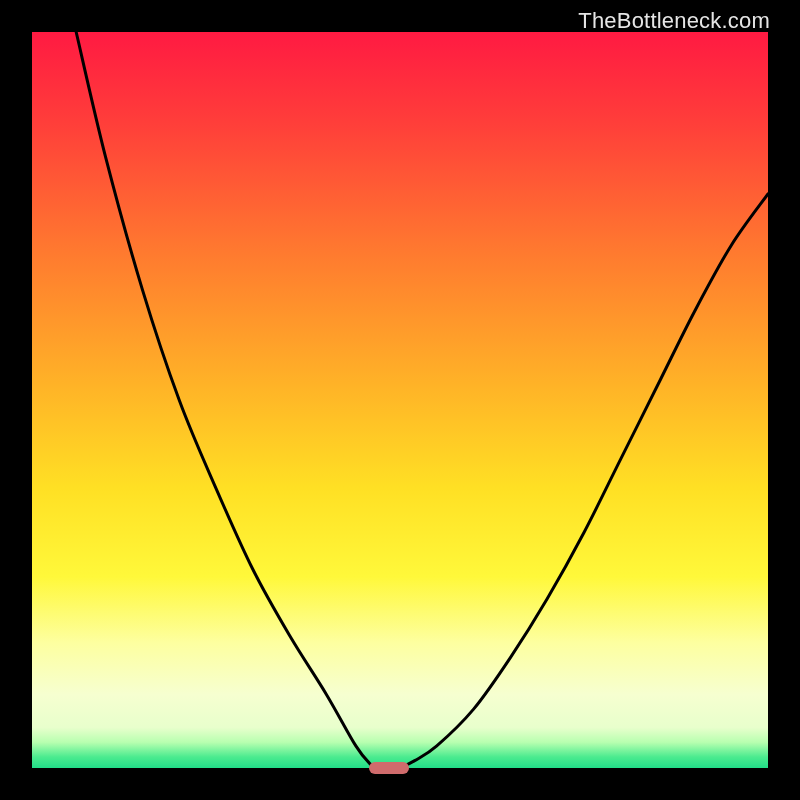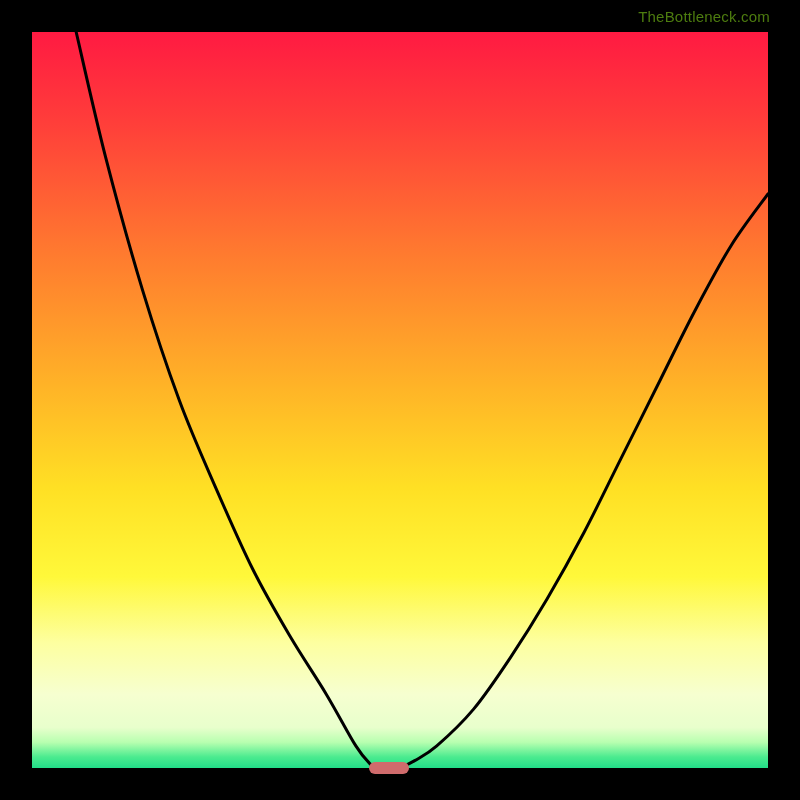--- a/index.html
+++ b/index.html
@@ -22,22 +22,22 @@
     position: absolute;
     left: 0;
     top: 0;
     width: 100%;
     height: 100%;
   }
   .watermark {
     position: absolute;
     top: 8px;
     right: 30px;
-    color: #4d7c0f;
-    font-size: 15px;
+    color: #e5e5e5;
+    font-size: 22px;
     font-weight: 500;
     letter-spacing: 0.2px;
   }
   .curves {
     position: absolute;
     left: 0;
     top: 0;
     width: 100%;
     height: 100%;
   }

